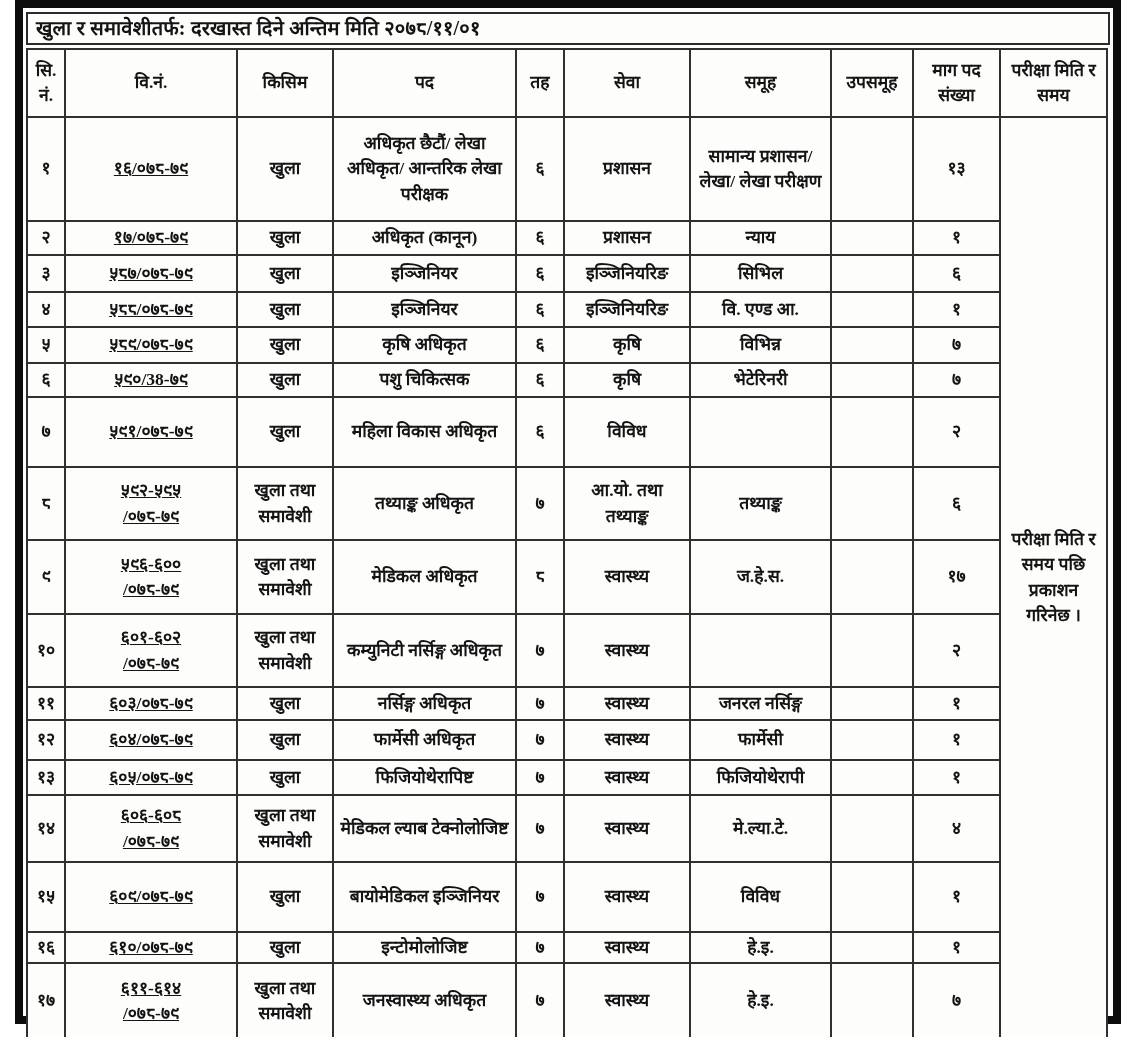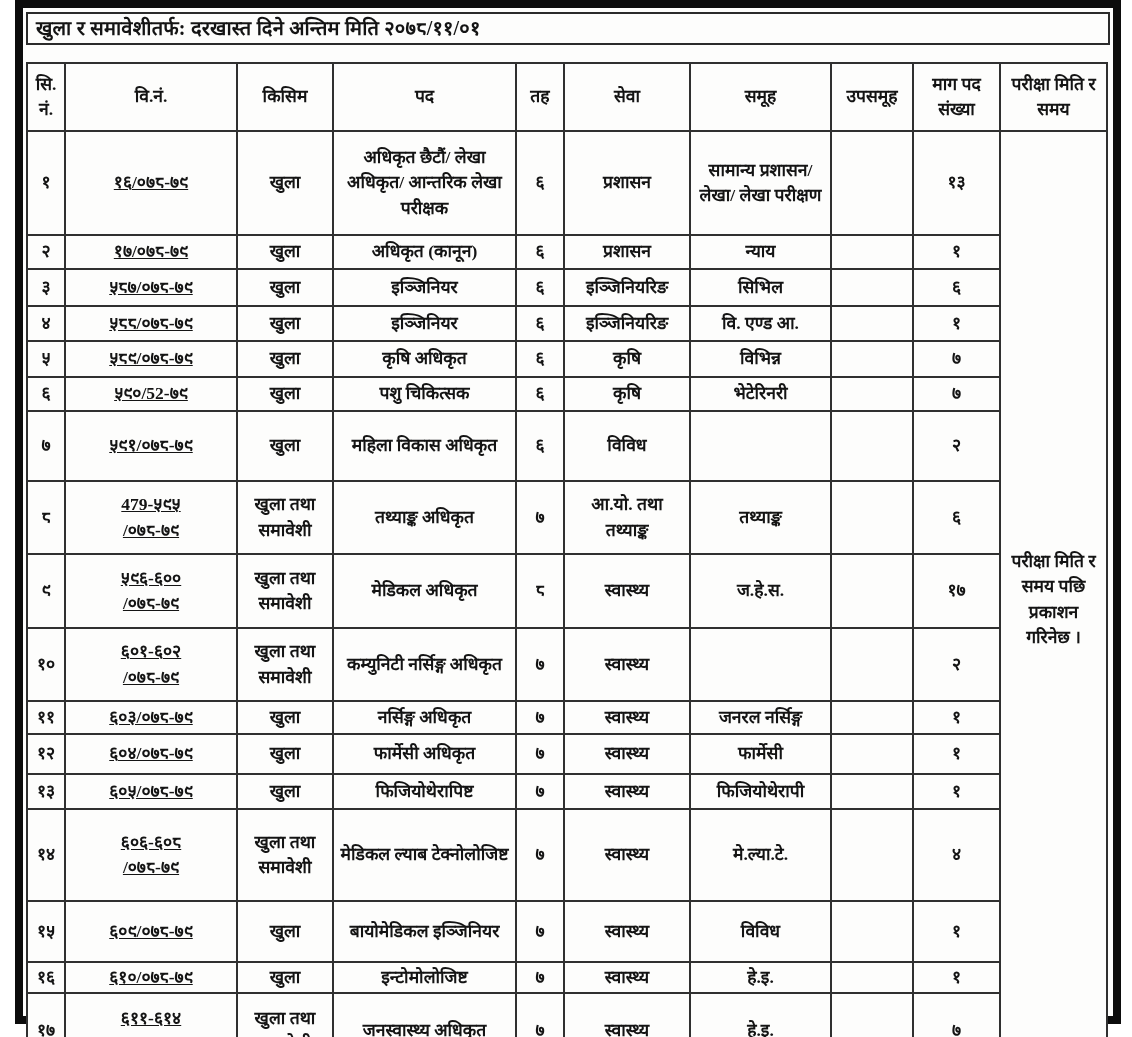--- a/index.html
+++ b/index.html
@@ -12,21 +12,21 @@
   }
   .frame{
     position:absolute;left:15px;top:0;
     width:1086px;height:1006px;
     border:8px solid #0c0c0c;
     background:#fdfdfc;
     padding:2px 2px 0 2px;
   }
   .title-bar{
     border:2px solid #2b2b2b;
-    margin:2px 1px 17px 1px;
+    margin:2px 1px 3px 1px;
     padding:1px 8px 2px 8px;
     font-size:20px;font-weight:700;
     letter-spacing:.2px;
     background:#fdfdfc;
     line-height:1.3;
     text-align:left;
   }
   table.vacancy{
     border-collapse:collapse;
     table-layout:fixed;
@@ -140,21 +140,21 @@
     <td class="cell-type">खुला</td>
     <td class="cell-pad">कृषि अधिकृत</td>
     <td class="cell-level">६</td>
     <td class="cell-service">कृषि</td>
     <td class="cell-group">विभिन्न</td>
     <td class="cell-subgroup"></td>
     <td class="cell-mag">७</td>
   </tr>
         <tr style="height: 34px;">
     <td class="cell-sn">६</td>
-    <td class="cell-adno">५९०/52-७९</td>
+    <td class="cell-adno">५९०/38-७९</td>
     <td class="cell-type">खुला</td>
     <td class="cell-pad">पशु चिकित्सक</td>
     <td class="cell-level">६</td>
     <td class="cell-service">कृषि</td>
     <td class="cell-group">भेटेरिनरी</td>
     <td class="cell-subgroup"></td>
     <td class="cell-mag">७</td>
   </tr>
         <tr style="height: 70px;">
     <td class="cell-sn">७</td>
@@ -162,21 +162,21 @@
     <td class="cell-type">खुला</td>
     <td class="cell-pad">महिला विकास अधिकृत</td>
     <td class="cell-level">६</td>
     <td class="cell-service">विविध</td>
     <td class="cell-group"></td>
     <td class="cell-subgroup"></td>
     <td class="cell-mag">२</td>
   </tr>
         <tr style="height: 73px;">
     <td class="cell-sn">८</td>
-    <td class="cell-adno">479-५९५
+    <td class="cell-adno">५९२-५९५
 /०७८-७९</td>
     <td class="cell-type">खुला तथा समावेशी</td>
     <td class="cell-pad">तथ्याङ्क अधिकृत</td>
     <td class="cell-level">७</td>
     <td class="cell-service">आ.यो. तथा तथ्याङ्क</td>
     <td class="cell-group">तथ्याङ्क</td>
     <td class="cell-subgroup"></td>
     <td class="cell-mag">६</td>
   </tr>
         <tr style="height: 74px;">
@@ -229,33 +229,33 @@
     <td class="cell-sn">१३</td>
     <td class="cell-adno">६०५/०७८-७९</td>
     <td class="cell-type">खुला</td>
     <td class="cell-pad">फिजियोथेरापिष्ट</td>
     <td class="cell-level">७</td>
     <td class="cell-service">स्वास्थ्य</td>
     <td class="cell-group">फिजियोथेरापी</td>
     <td class="cell-subgroup"></td>
     <td class="cell-mag">१</td>
   </tr>
-        <tr style="height: 92px;">
+        <tr style="height: 67px;">
     <td class="cell-sn">१४</td>
     <td class="cell-adno">६०६-६०८
 /०७८-७९</td>
     <td class="cell-type">खुला तथा समावेशी</td>
     <td class="cell-pad">मेडिकल ल्याब टेक्नोलोजिष्ट</td>
     <td class="cell-level">७</td>
     <td class="cell-service">स्वास्थ्य</td>
     <td class="cell-group">मे.ल्या.टे.</td>
     <td class="cell-subgroup"></td>
     <td class="cell-mag">४</td>
   </tr>
-        <tr style="height: 61px;">
+        <tr style="height: 70px;">
     <td class="cell-sn">१५</td>
     <td class="cell-adno">६०९/०७८-७९</td>
     <td class="cell-type">खुला</td>
     <td class="cell-pad">बायोमेडिकल इञ्जिनियर</td>
     <td class="cell-level">७</td>
     <td class="cell-service">स्वास्थ्य</td>
     <td class="cell-group">विविध</td>
     <td class="cell-subgroup"></td>
     <td class="cell-mag">१</td>
   </tr>

